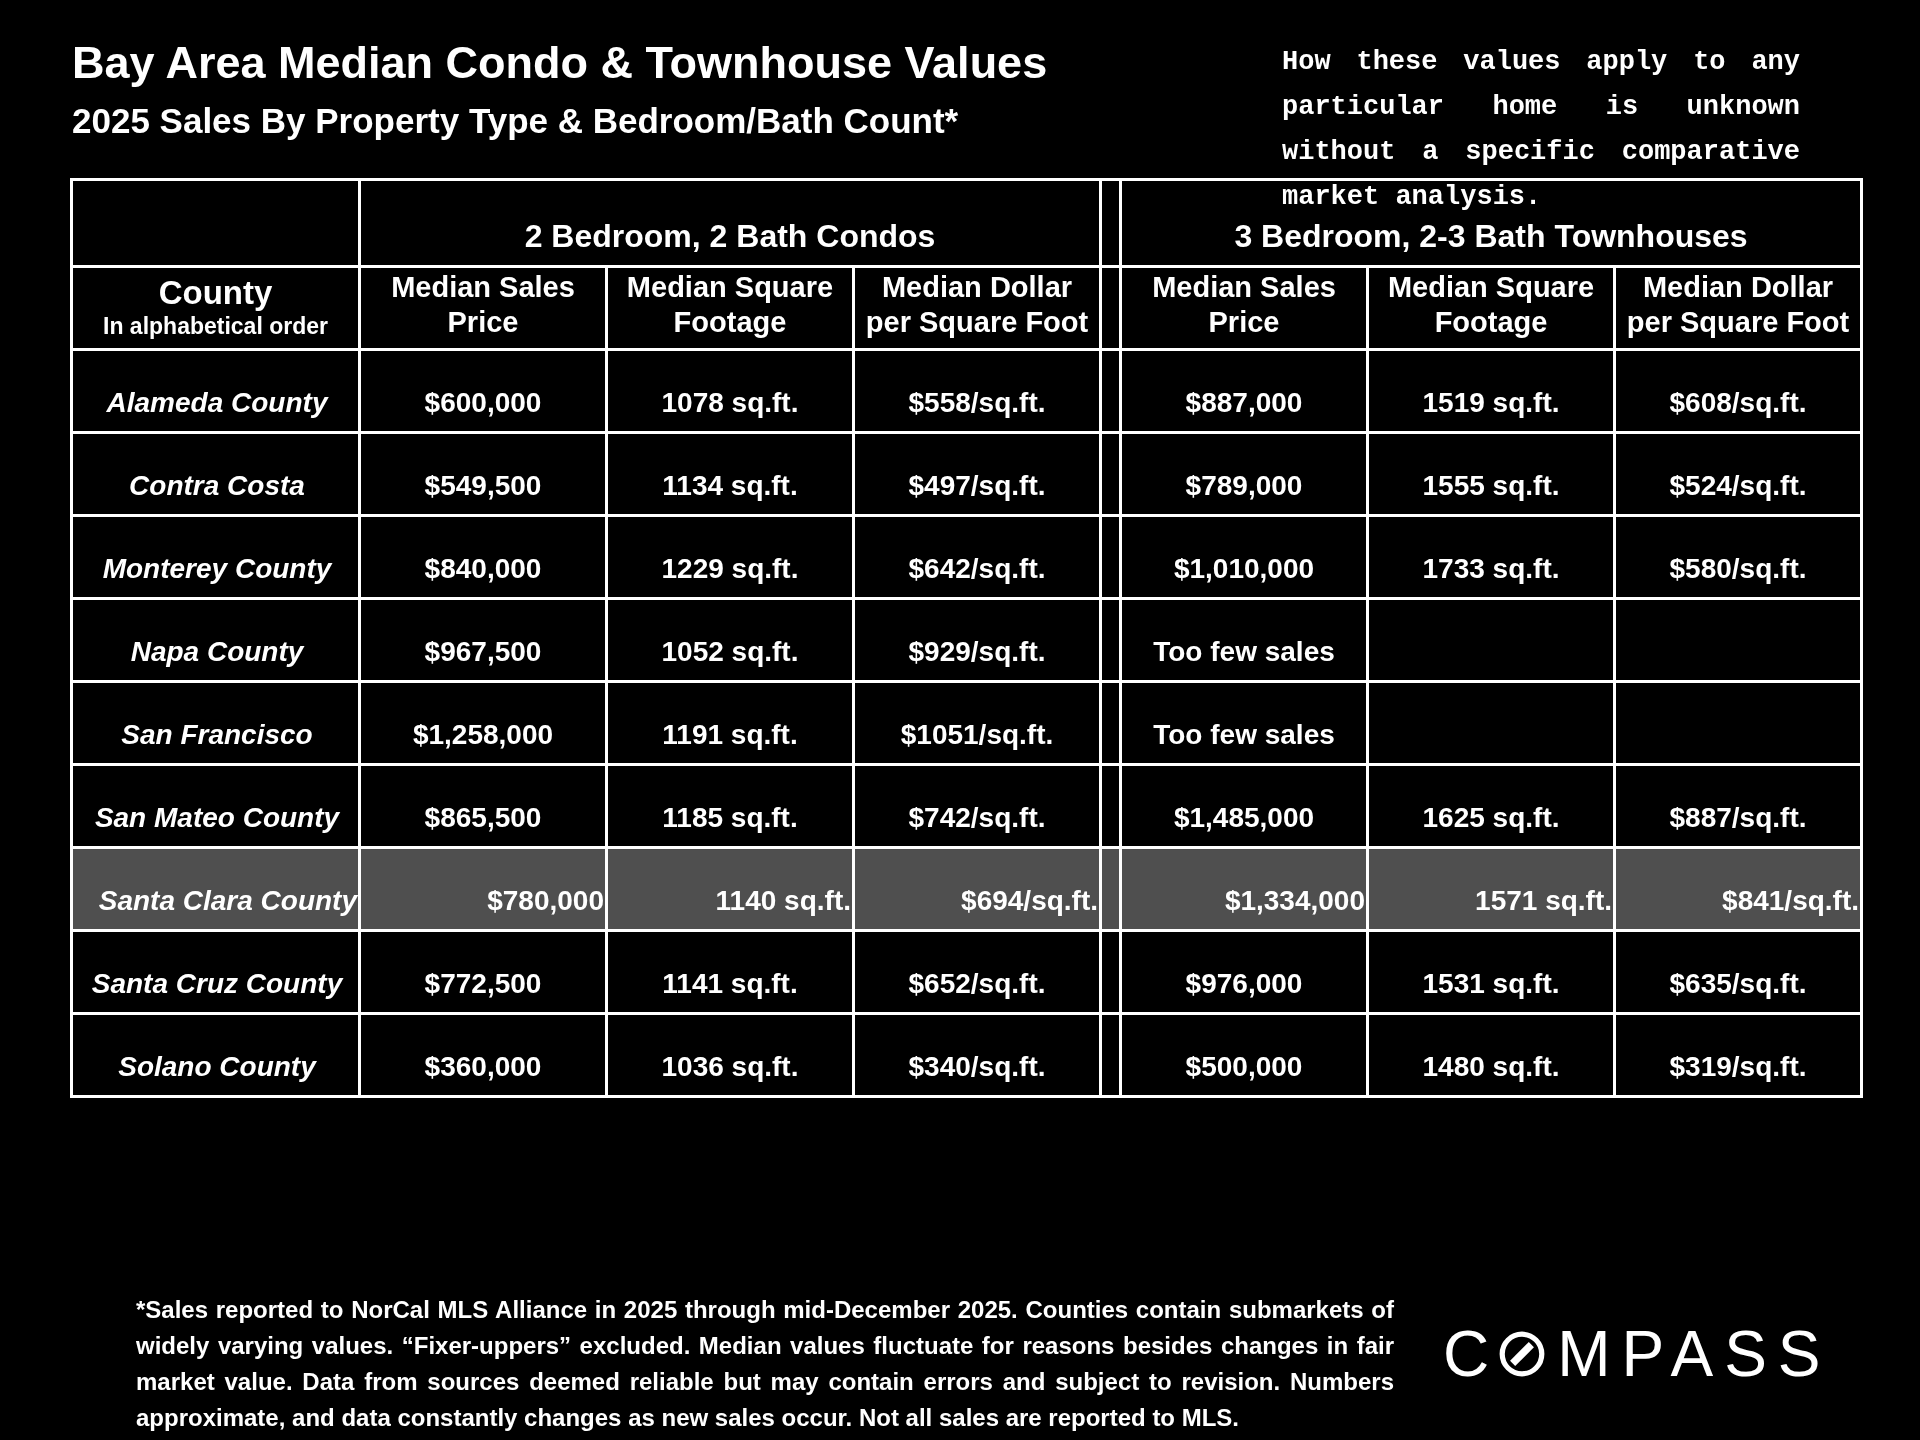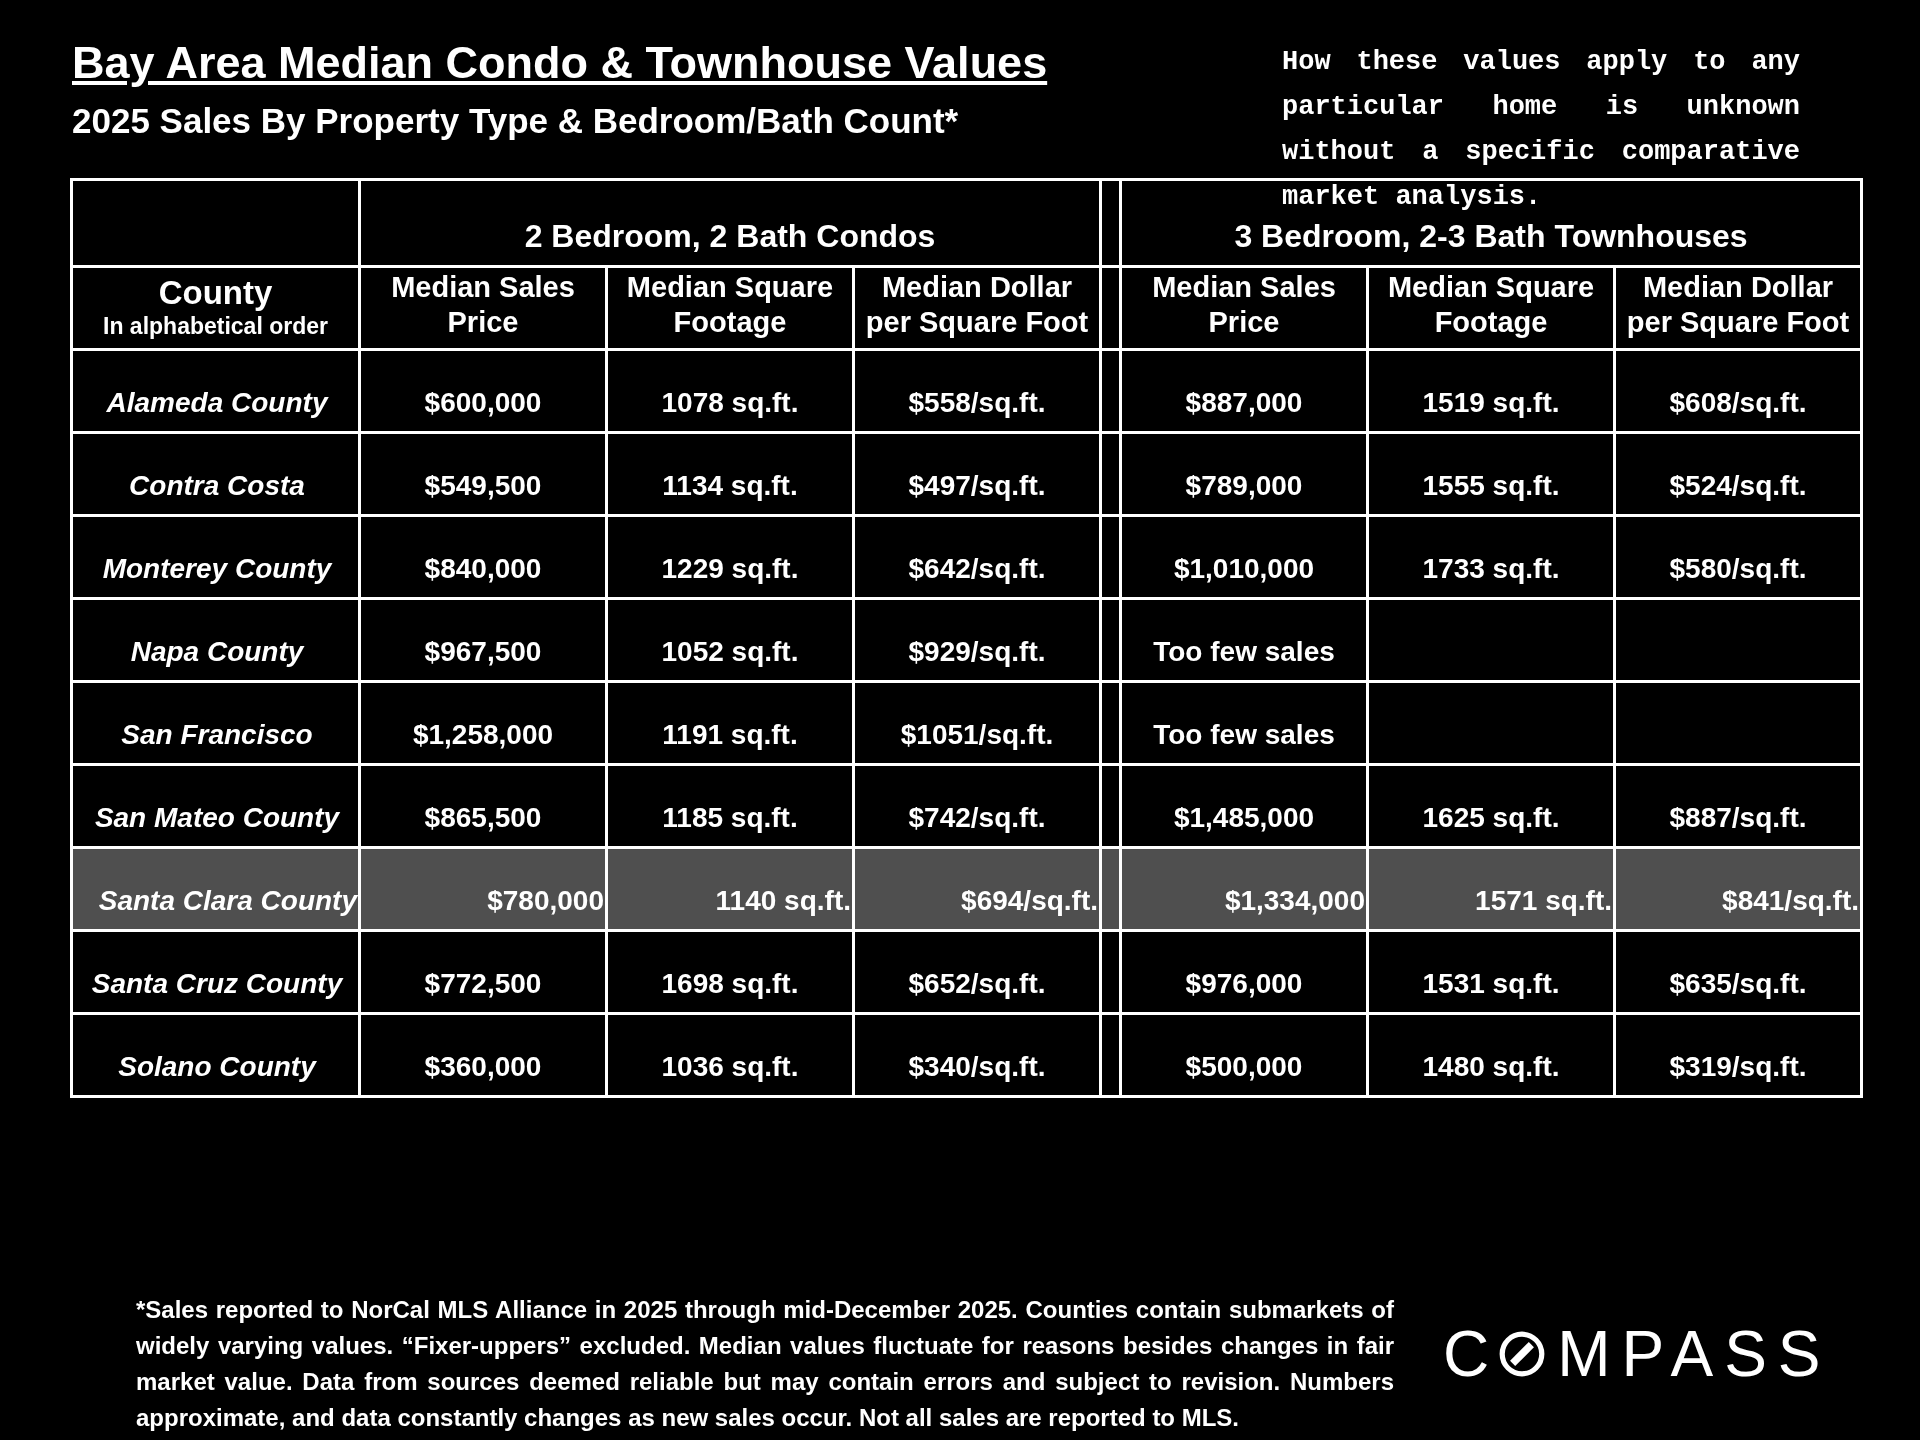--- a/index.html
+++ b/index.html
@@ -7,21 +7,21 @@
     width:1920px; height:1440px;
     background:#000; color:#fff;
     font-family:"Liberation Sans", sans-serif;
     font-weight:bold;
     position:relative;
     overflow:hidden;
   }
 
   
   .header-title-block { position:absolute; left:72px; top:36px; width:1150px; }
-  .page-title   { font-size:45px; line-height:54px;text-decoration:underline; }
+  .page-title   { font-size:45px; line-height:54px; }
   .page-subtitle{ font-size:35px; line-height:46px; margin-top:8px; }
   .header-note  {
     position:absolute; left:1282px; top:40px; width:518px;
     font-size:27px; line-height:45px; text-align:justify;font-family:Liberation Mono, monospace;
   }
 
   
   table.values {
     position:absolute; left:70px; top:178px;
     width:1780px; border-collapse:collapse; table-layout:fixed;
@@ -181,21 +181,21 @@
     <td>$694/sq.ft.</td>
     <td class="spacer"></td>
     <td>$1,334,000</td>
     <td>1571 sq.ft.</td>
     <td>$841/sq.ft.</td>
   </tr>
 
   <tr class="data-row">
     <td class="county">Santa Cruz County</td>
     <td>$772,500</td>
-    <td>1698 sq.ft.</td>
+    <td>1141 sq.ft.</td>
     <td>$652/sq.ft.</td>
     <td class="spacer"></td>
     <td>$976,000</td>
     <td>1531 sq.ft.</td>
     <td>$635/sq.ft.</td>
   </tr>
 
   <tr class="data-row">
     <td class="county">Solano County</td>
     <td>$360,000</td>

